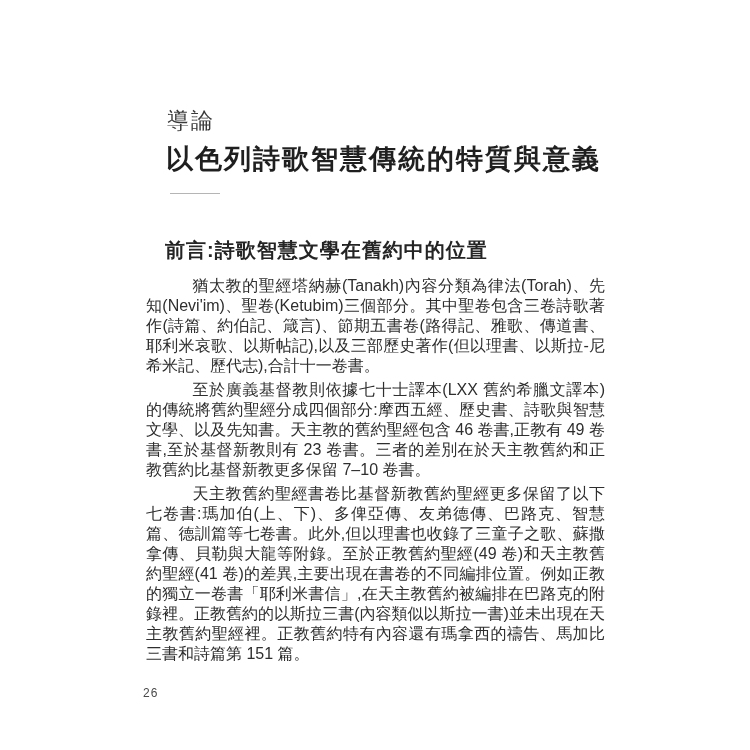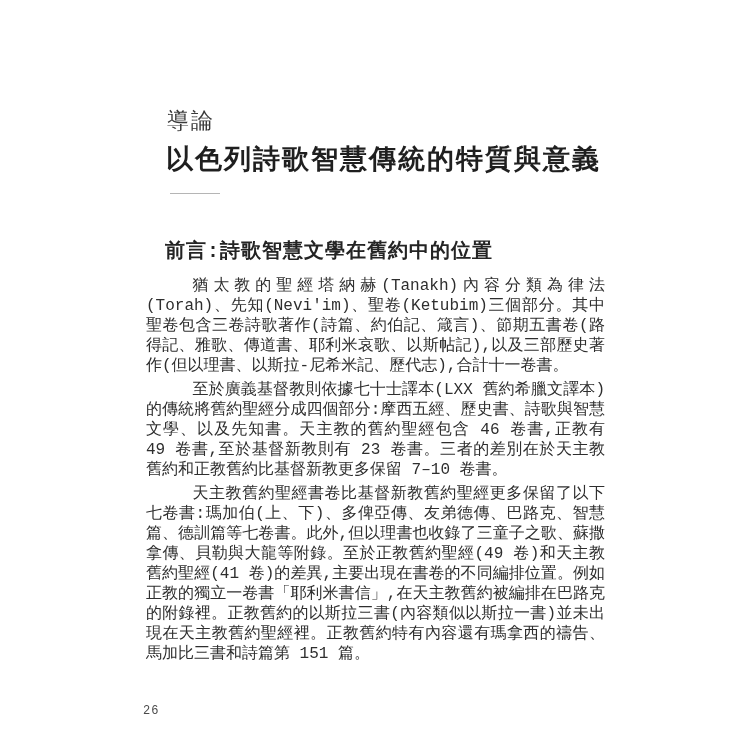--- a/index.html
+++ b/index.html
@@ -5,21 +5,21 @@
   html, body {
     margin: 0;
     padding: 0;
     background: #ffffff;
   }
   .page {
     position: relative;
     width: 750px;
     height: 750px;
     background: #ffffff;
-    font-family: Liberation Mono, monospace;
+    font-family: Liberation Sans, sans-serif;
     color: #2e2e2e;
     overflow: hidden;
   }
   .kicker {
     position: absolute;
     left: 167px;
     top: 106px;
     font-size: 22px;
     letter-spacing: 2px;
     color: #3a3a3a;
@@ -66,21 +66,21 @@
     color: #2e2e2e;
   }
   .body-text p {
     margin: 4px;
     padding: 0;
     text-indent: 2.9em;
   }
   .page-number {
     position: absolute;
     left: 143px;
-    top: 704px;
+    top: 686px;
     font-size: 12px;
     letter-spacing: 1px;
     color: #4a4a4a;
   }
 </style>
 </head>
 <body>
 
 <div class="page">
 

